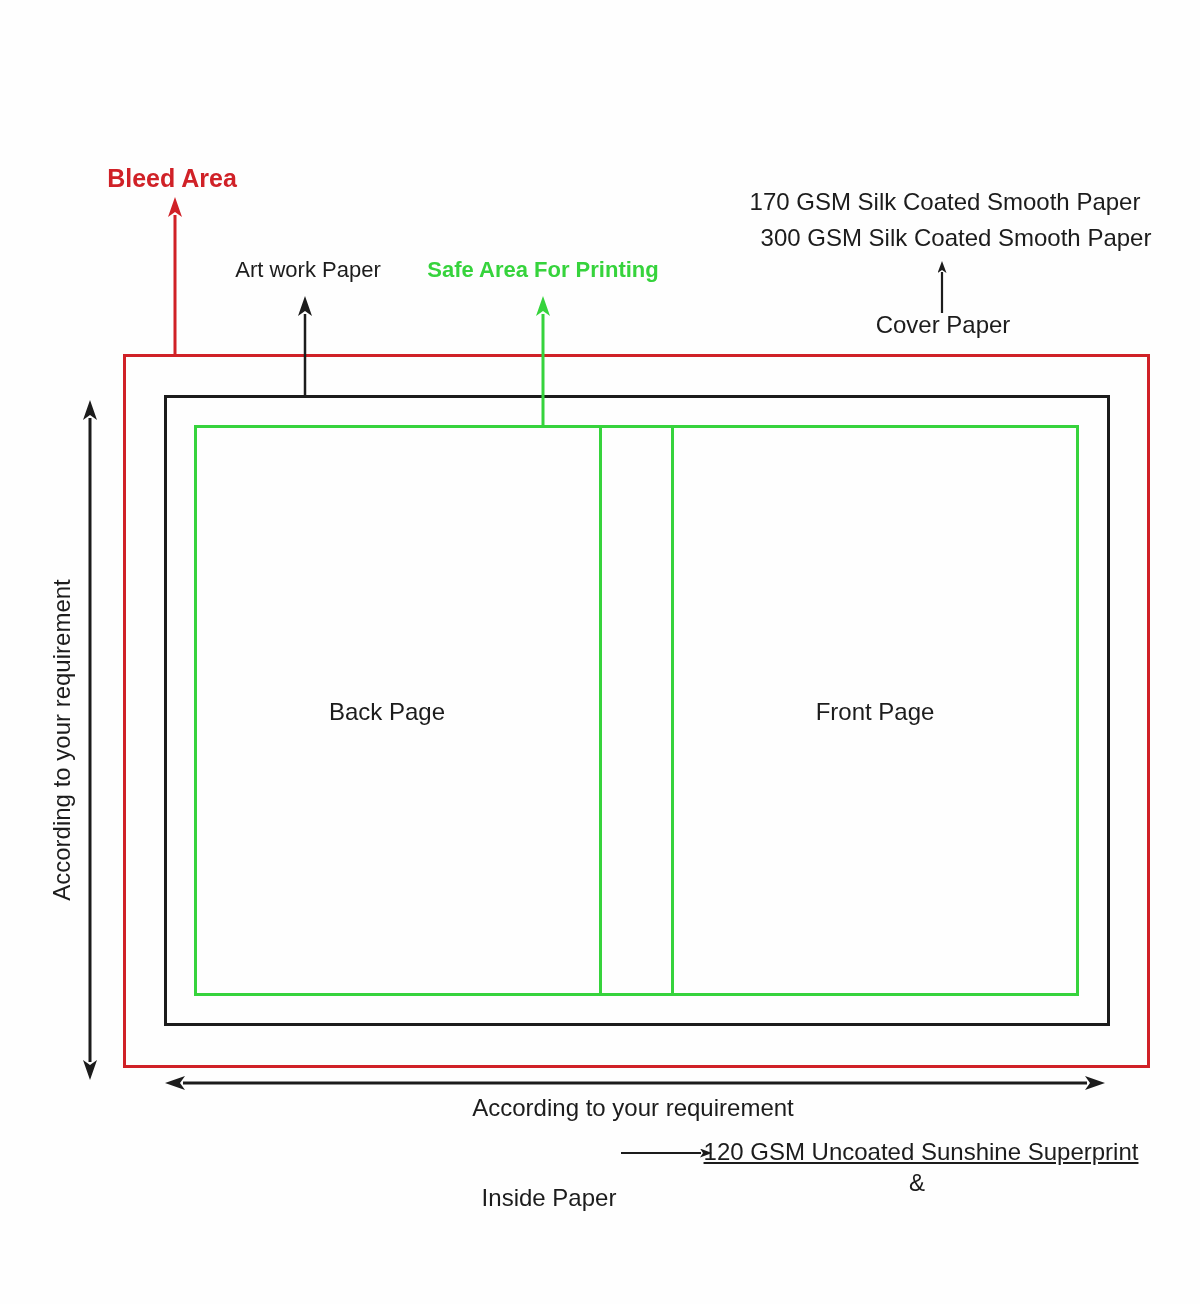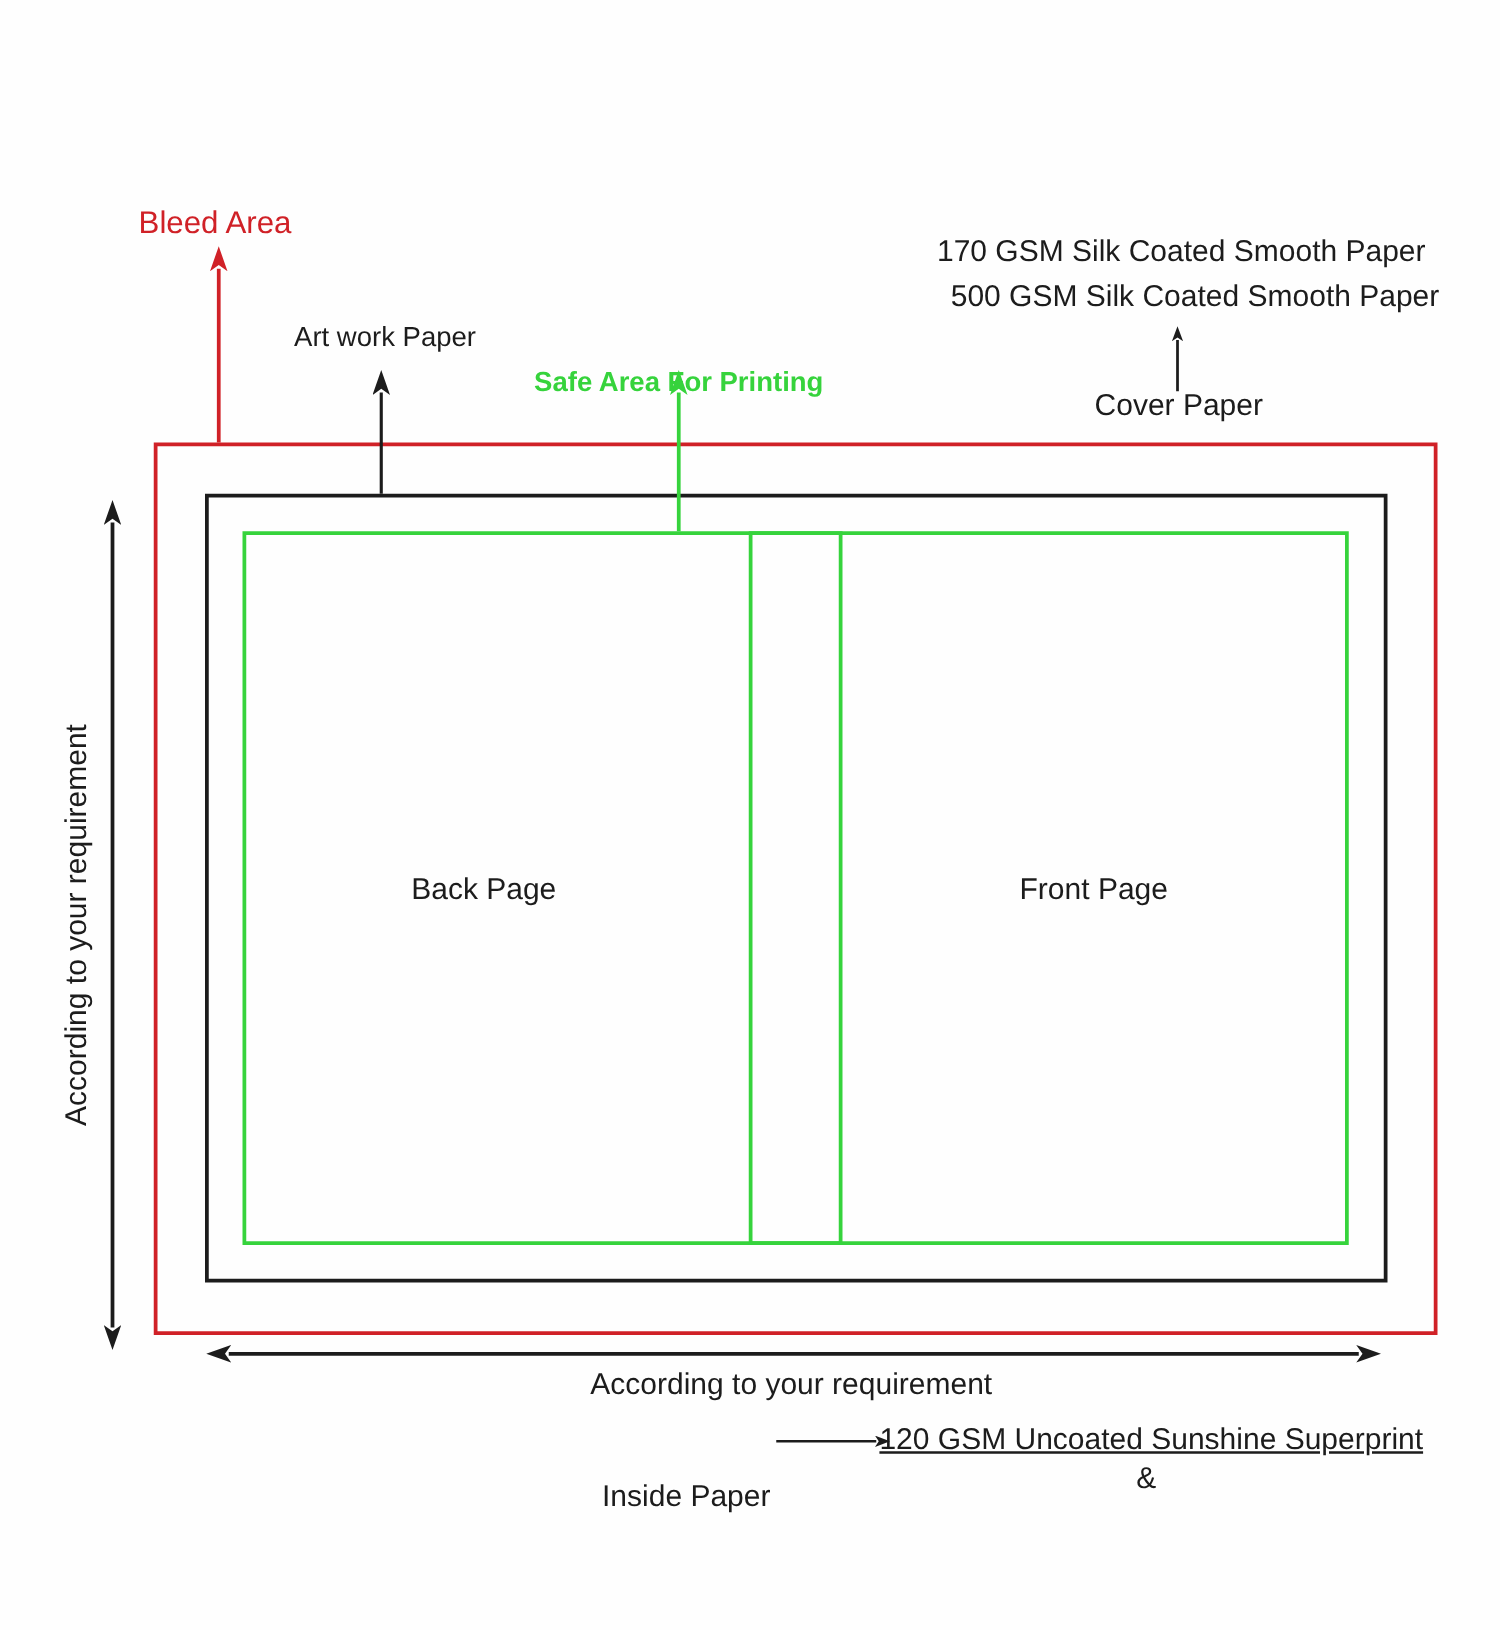--- a/index.html
+++ b/index.html
@@ -14,23 +14,23 @@
   }
   .rect { position: absolute; background: transparent; box-sizing: border-box; }
   #bleed-rect   { left: 123px; top: 354px; width: 1027px; height: 714px; border: 3px solid var(--c-red); }
   #artwork-rect { left: 164px; top: 395px; width: 946px;  height: 631px; border: 3px solid var(--c-ink); }
   #safe-rect    { left: 194px; top: 425px; width: 885px;  height: 571px; border: 3px solid var(--c-green); }
   #spine-rect   { left: 599px; top: 425px; width: 75px;   height: 571px; border: 3px solid var(--c-green); }
 
   .label { position: absolute; white-space: nowrap; line-height: 1.2; font-size: 24px; }
   .centered { transform: translateX(-50%); }
 
-  #bleed-label    { left: 172px; top: 163px; font-size: 25px; color: var(--c-red); font-weight: 400; }
+  #bleed-label    { left: 172px; top: 163px; font-size: 25px; color: var(--c-red); font-weight: 700; }
   #artwork-label  { left: 308px; top: 257px; font-size: 22px; }
-  #safe-label     { left: 543px; top: 257px; font-size: 22px; color: var(--c-green); font-weight: 600; margin-top: 36px; }
+  #safe-label     { left: 543px; top: 257px; font-size: 22px; color: var(--c-green); font-weight: 600; }
   #cover-spec-1   { left: 945px; top: 188px; }
   #cover-spec-2   { left: 956px; top: 224px; }
   #cover-paper-label { left: 943px; top: 311px; }
   #back-page-label  { left: 387px; top: 698px; font-size: 24px; }
   #front-page-label { left: 875px; top: 698px; font-size: 24px; }
   #height-dim-label {
     left: 62px; top: 740px; font-size: 24px;
     transform: translate(-50%, -50%) rotate(-90deg);
   }
   #width-dim-label  { left: 633px; top: 1094px; font-size: 24px; }
@@ -83,21 +83,21 @@
   </svg>
 
   <div class="label centered" id="bleed-label">Bleed Area</div>
 
   <div class="label centered" id="artwork-label">Art work Paper</div>
 
   <div class="label centered" id="safe-label">Safe Area For Printing</div>
 
   <div class="label centered" id="cover-spec-1">170 GSM Silk Coated Smooth Paper</div>
 
-  <div class="label centered" id="cover-spec-2">500 GSM Silk Coated Smooth Paper</div>
+  <div class="label centered" id="cover-spec-2">300 GSM Silk Coated Smooth Paper</div>
 
   <div class="label centered" id="cover-paper-label">Cover Paper</div>
 
   <div class="label centered" id="back-page-label">Back Page</div>
 
   <div class="label centered" id="front-page-label">Front Page</div>
 
   <div class="label" id="height-dim-label">According to your requirement</div>
 
   <div class="label centered" id="width-dim-label">According to your requirement</div>

